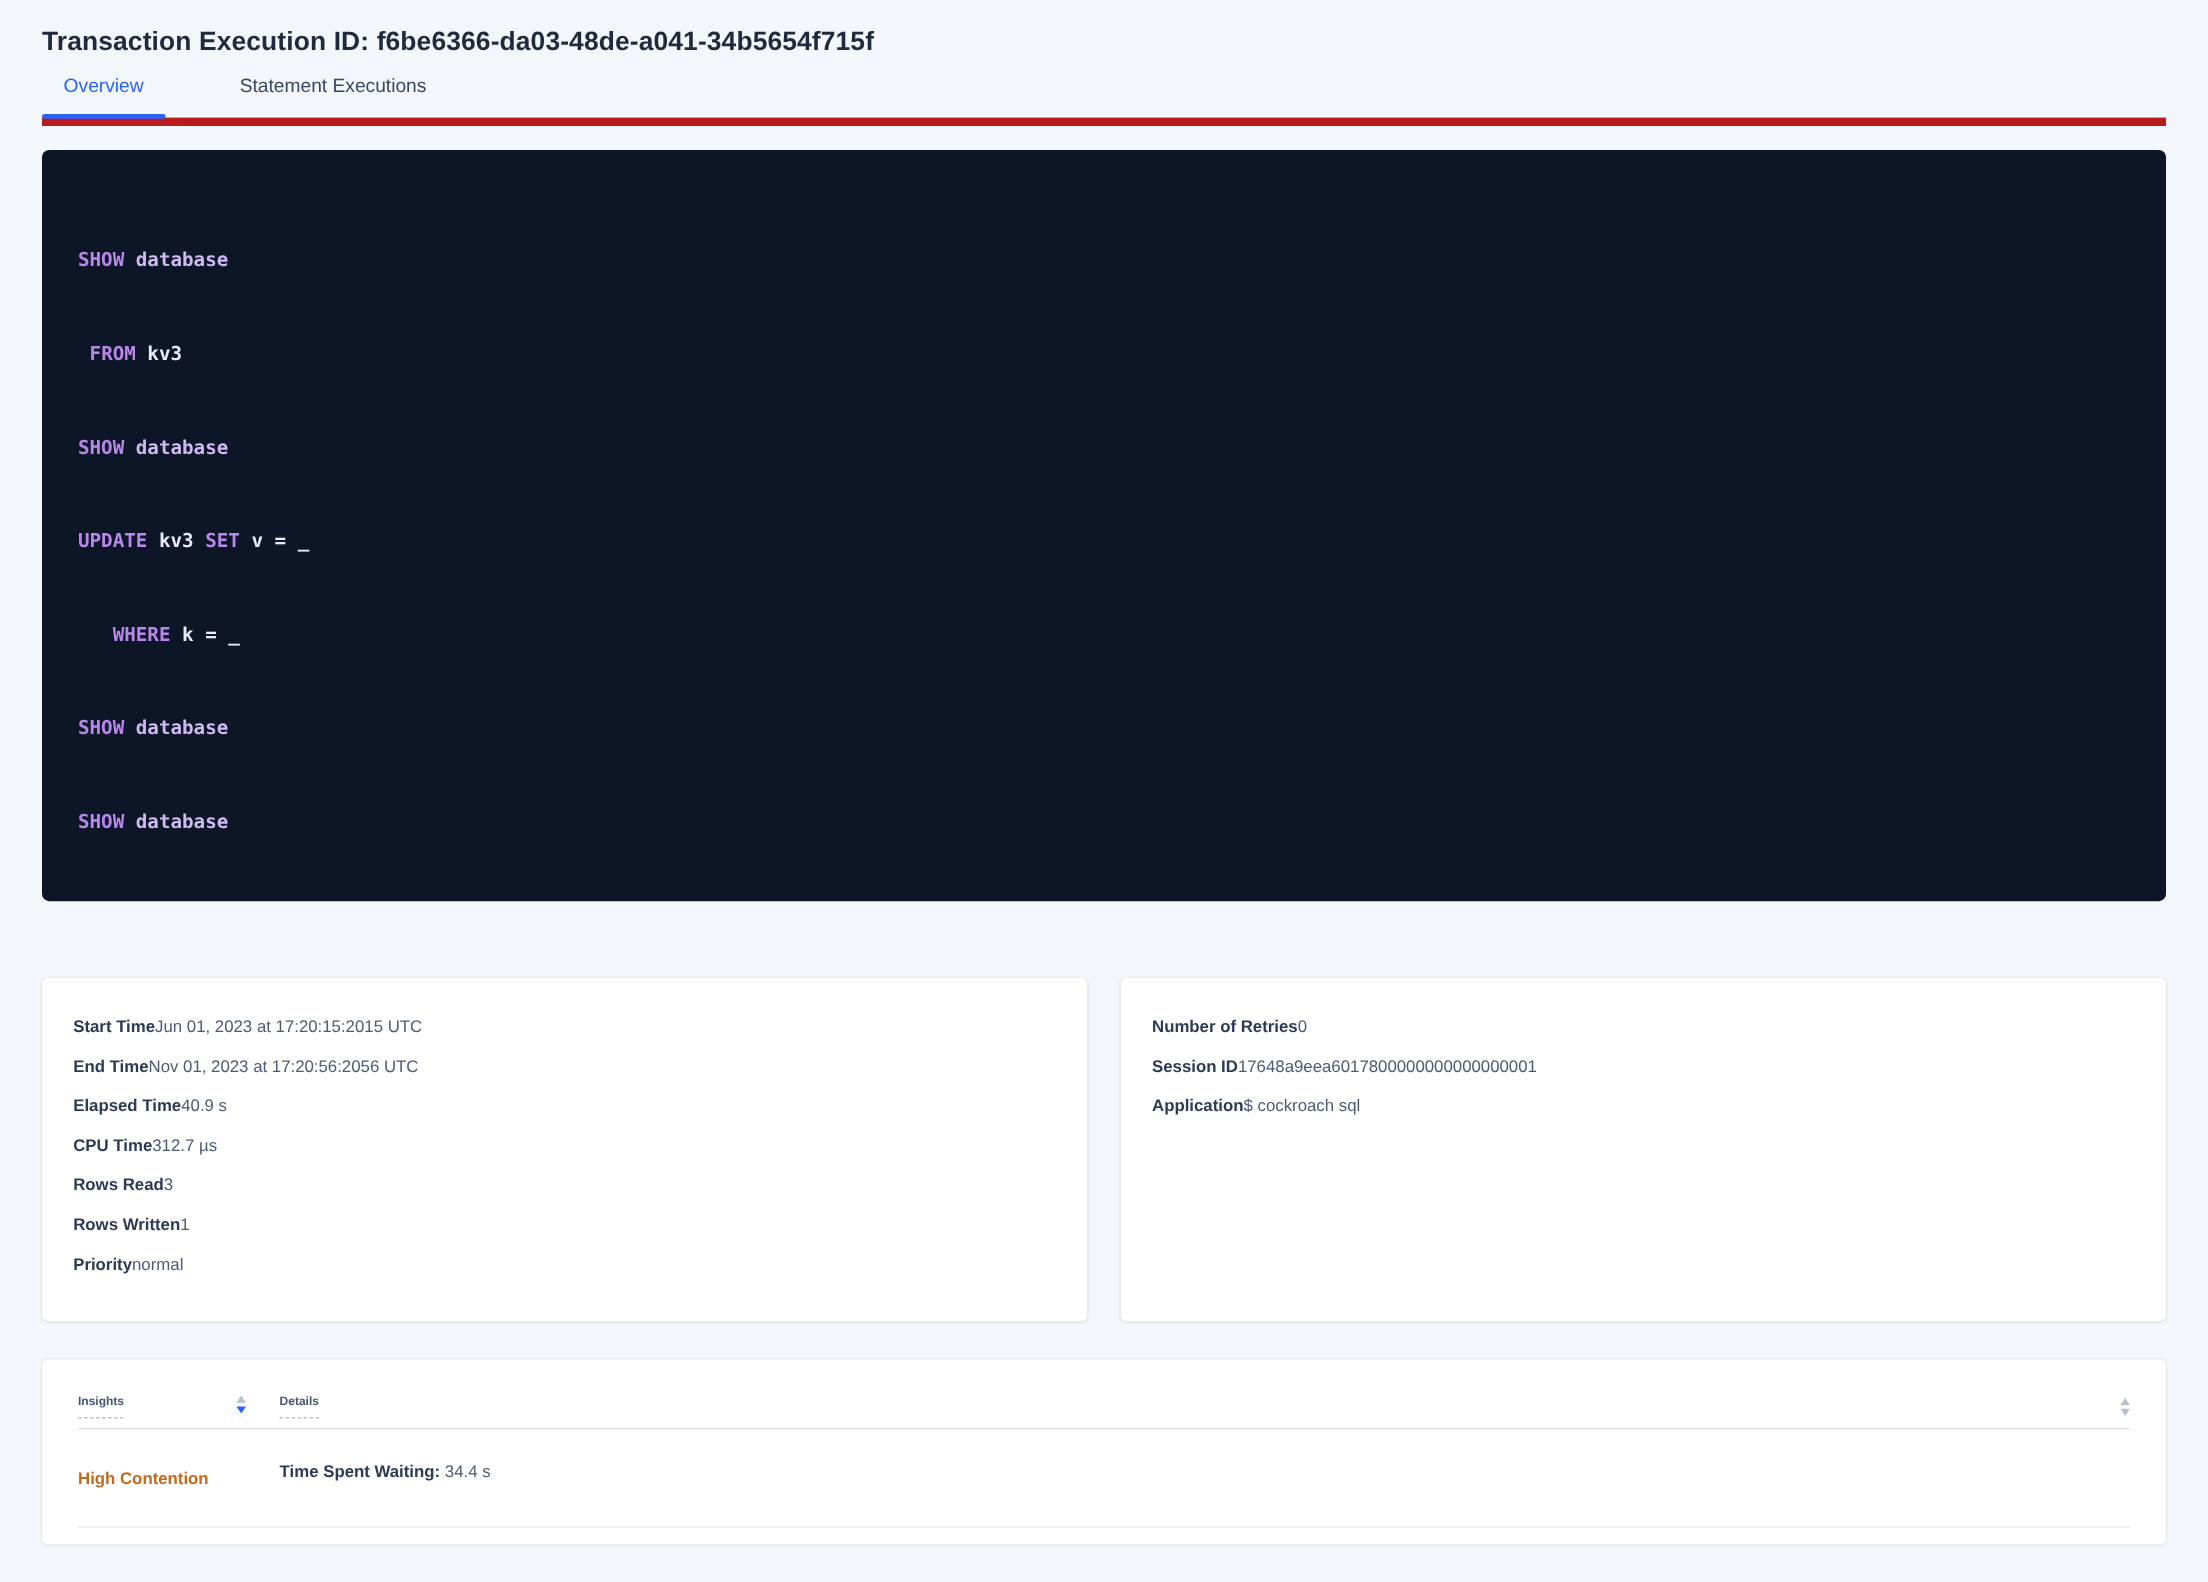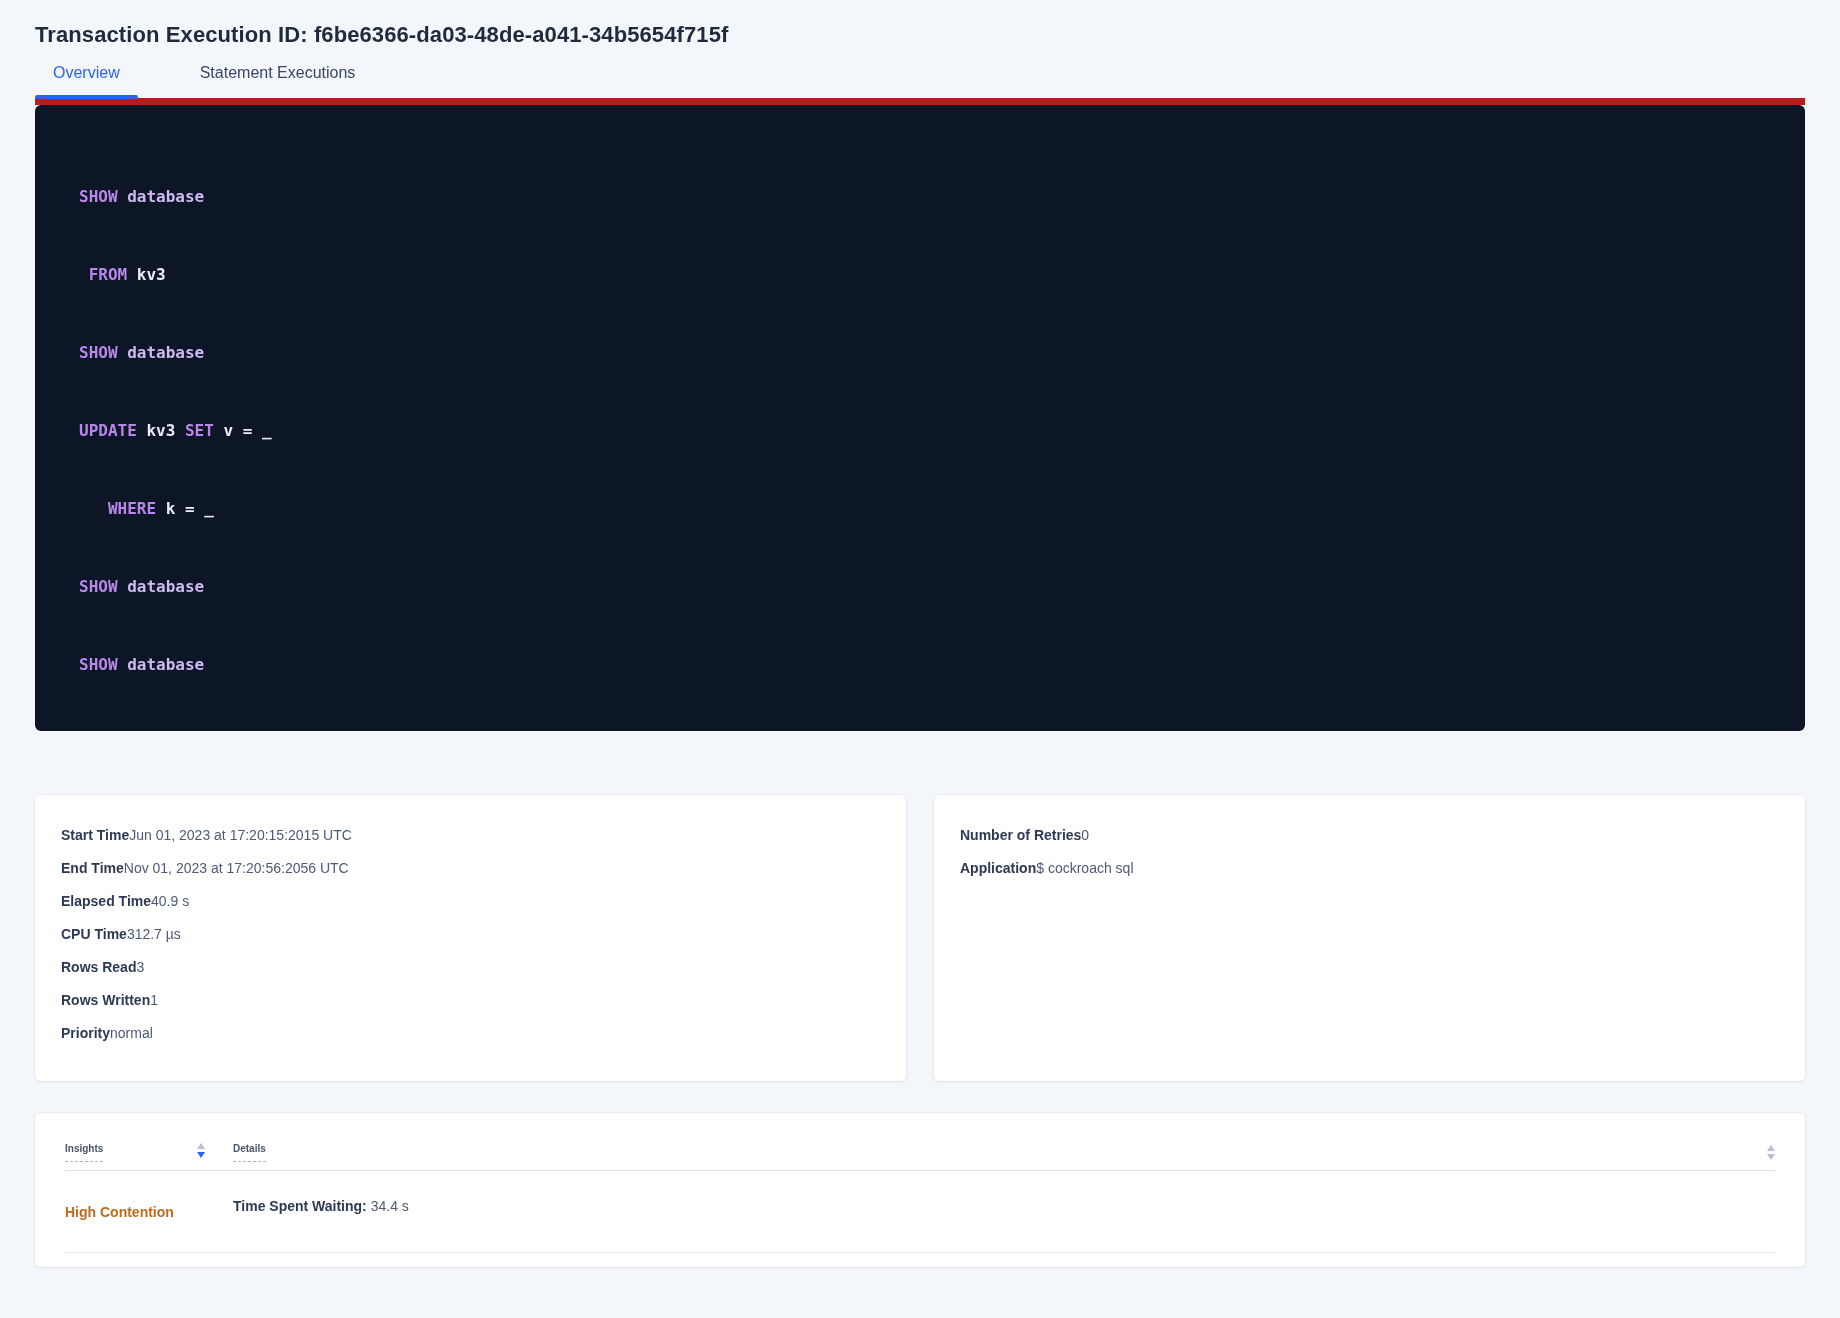--- a/index.html
+++ b/index.html
@@ -25,23 +25,24 @@
     padding:8px 18px 16px;
     font-size:16px; color:#394761; cursor:pointer;
   }
   .tab.active { color:#2a62fc; }
   .tab.active::after {
     content:""; position:absolute; left:0; right:0; bottom:-1px;
     height:4px; background:#2a62fc; border-radius:3px;
   }
   
   .sqlbox {
+    margin-top:20px;
     background:#0d1627;
     border-radius:6px;
-    padding:27px 44px;
+    padding:27px 30px;
     font-family:"DejaVu Sans Mono","Liberation Mono",monospace;
     font-size:16px; line-height:26px; font-weight:700;
     white-space:pre;
   }
   .sqlbox .kw { color:#b987e9; }
   .sqlbox .id { color:#cfb9f2; }
   .sqlbox .pl { color:#e9ebf7; }
   
   .card {
     background:#fff; border-radius:5px;
@@ -129,20 +130,24 @@
       <span class="kv-value">normal</span>
     </div>
   </div>
 
   <div class="card">
     <div class="kv-row">
       <span class="kv-label">Number of Retries</span>
       <span class="kv-value">0</span>
     </div>
     <div class="kv-row">
+      <span class="kv-label">Session ID</span>
+      <span class="kv-value">17648a9eea6017800000000000000001</span>
+    </div>
+    <div class="kv-row">
       <span class="kv-label">Application</span>
       <span class="kv-value">$ cockroach sql</span>
     </div>
   </div>
 </div>
 
 <div class="card insights-card">
   <div class="insights-head">
     <div class="insights-col1">
       <span class="th-label">Insights</span>

